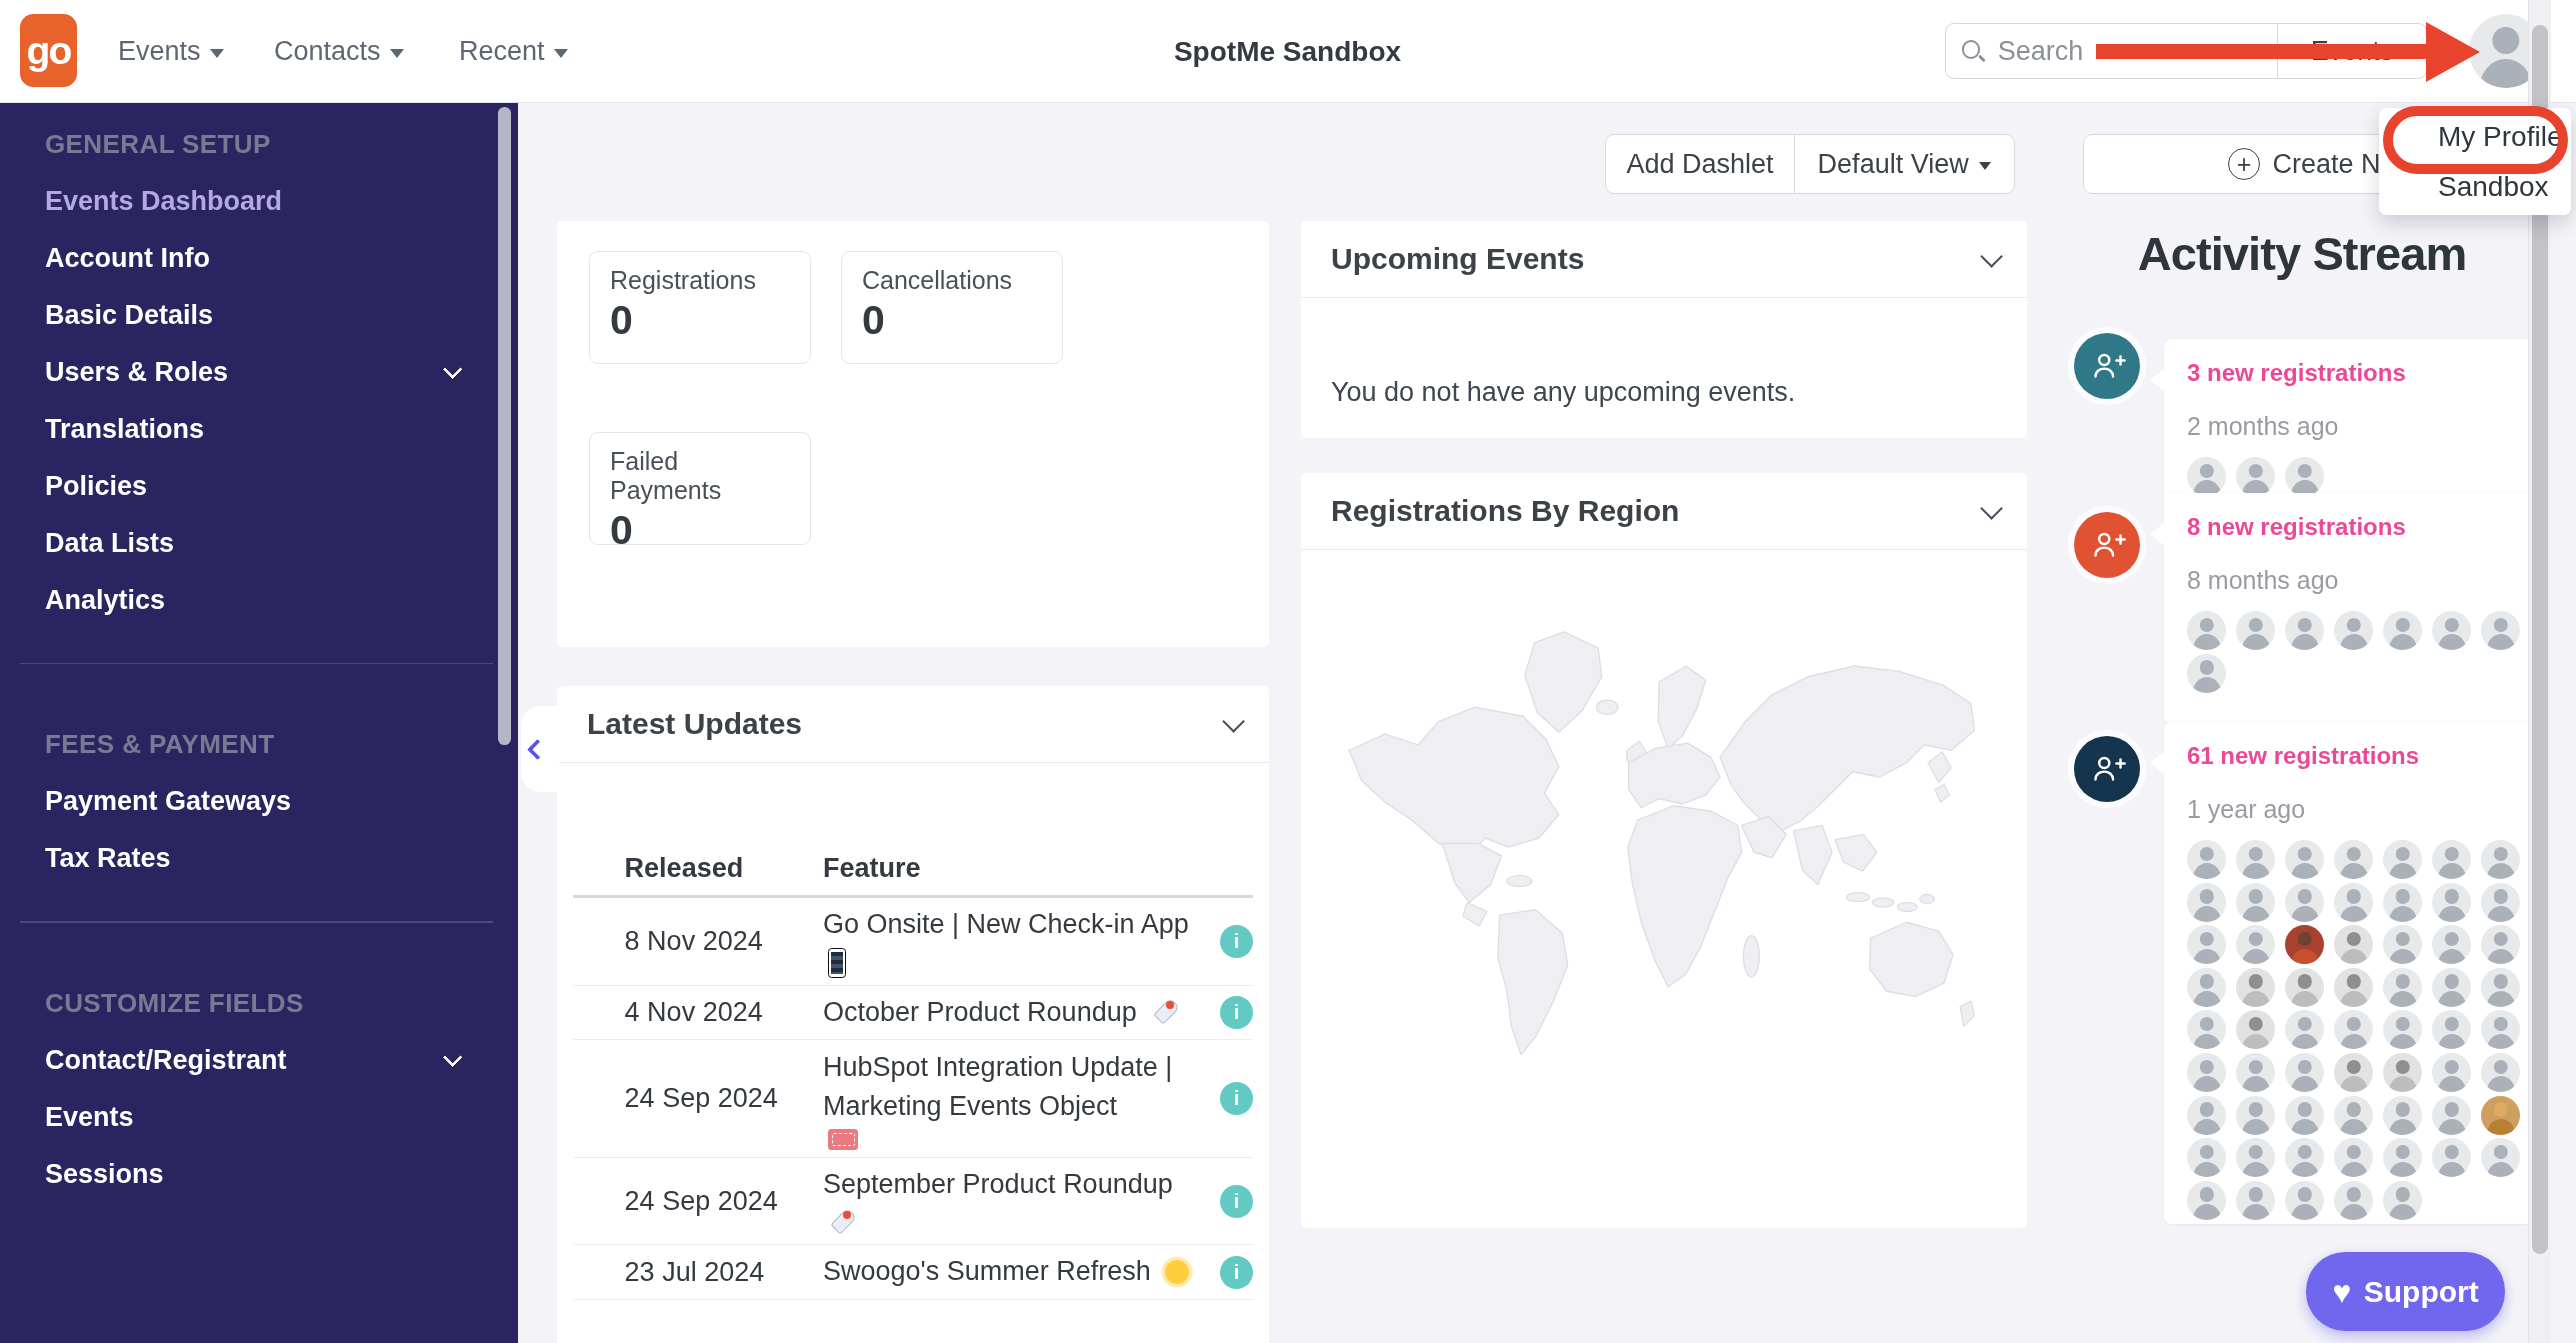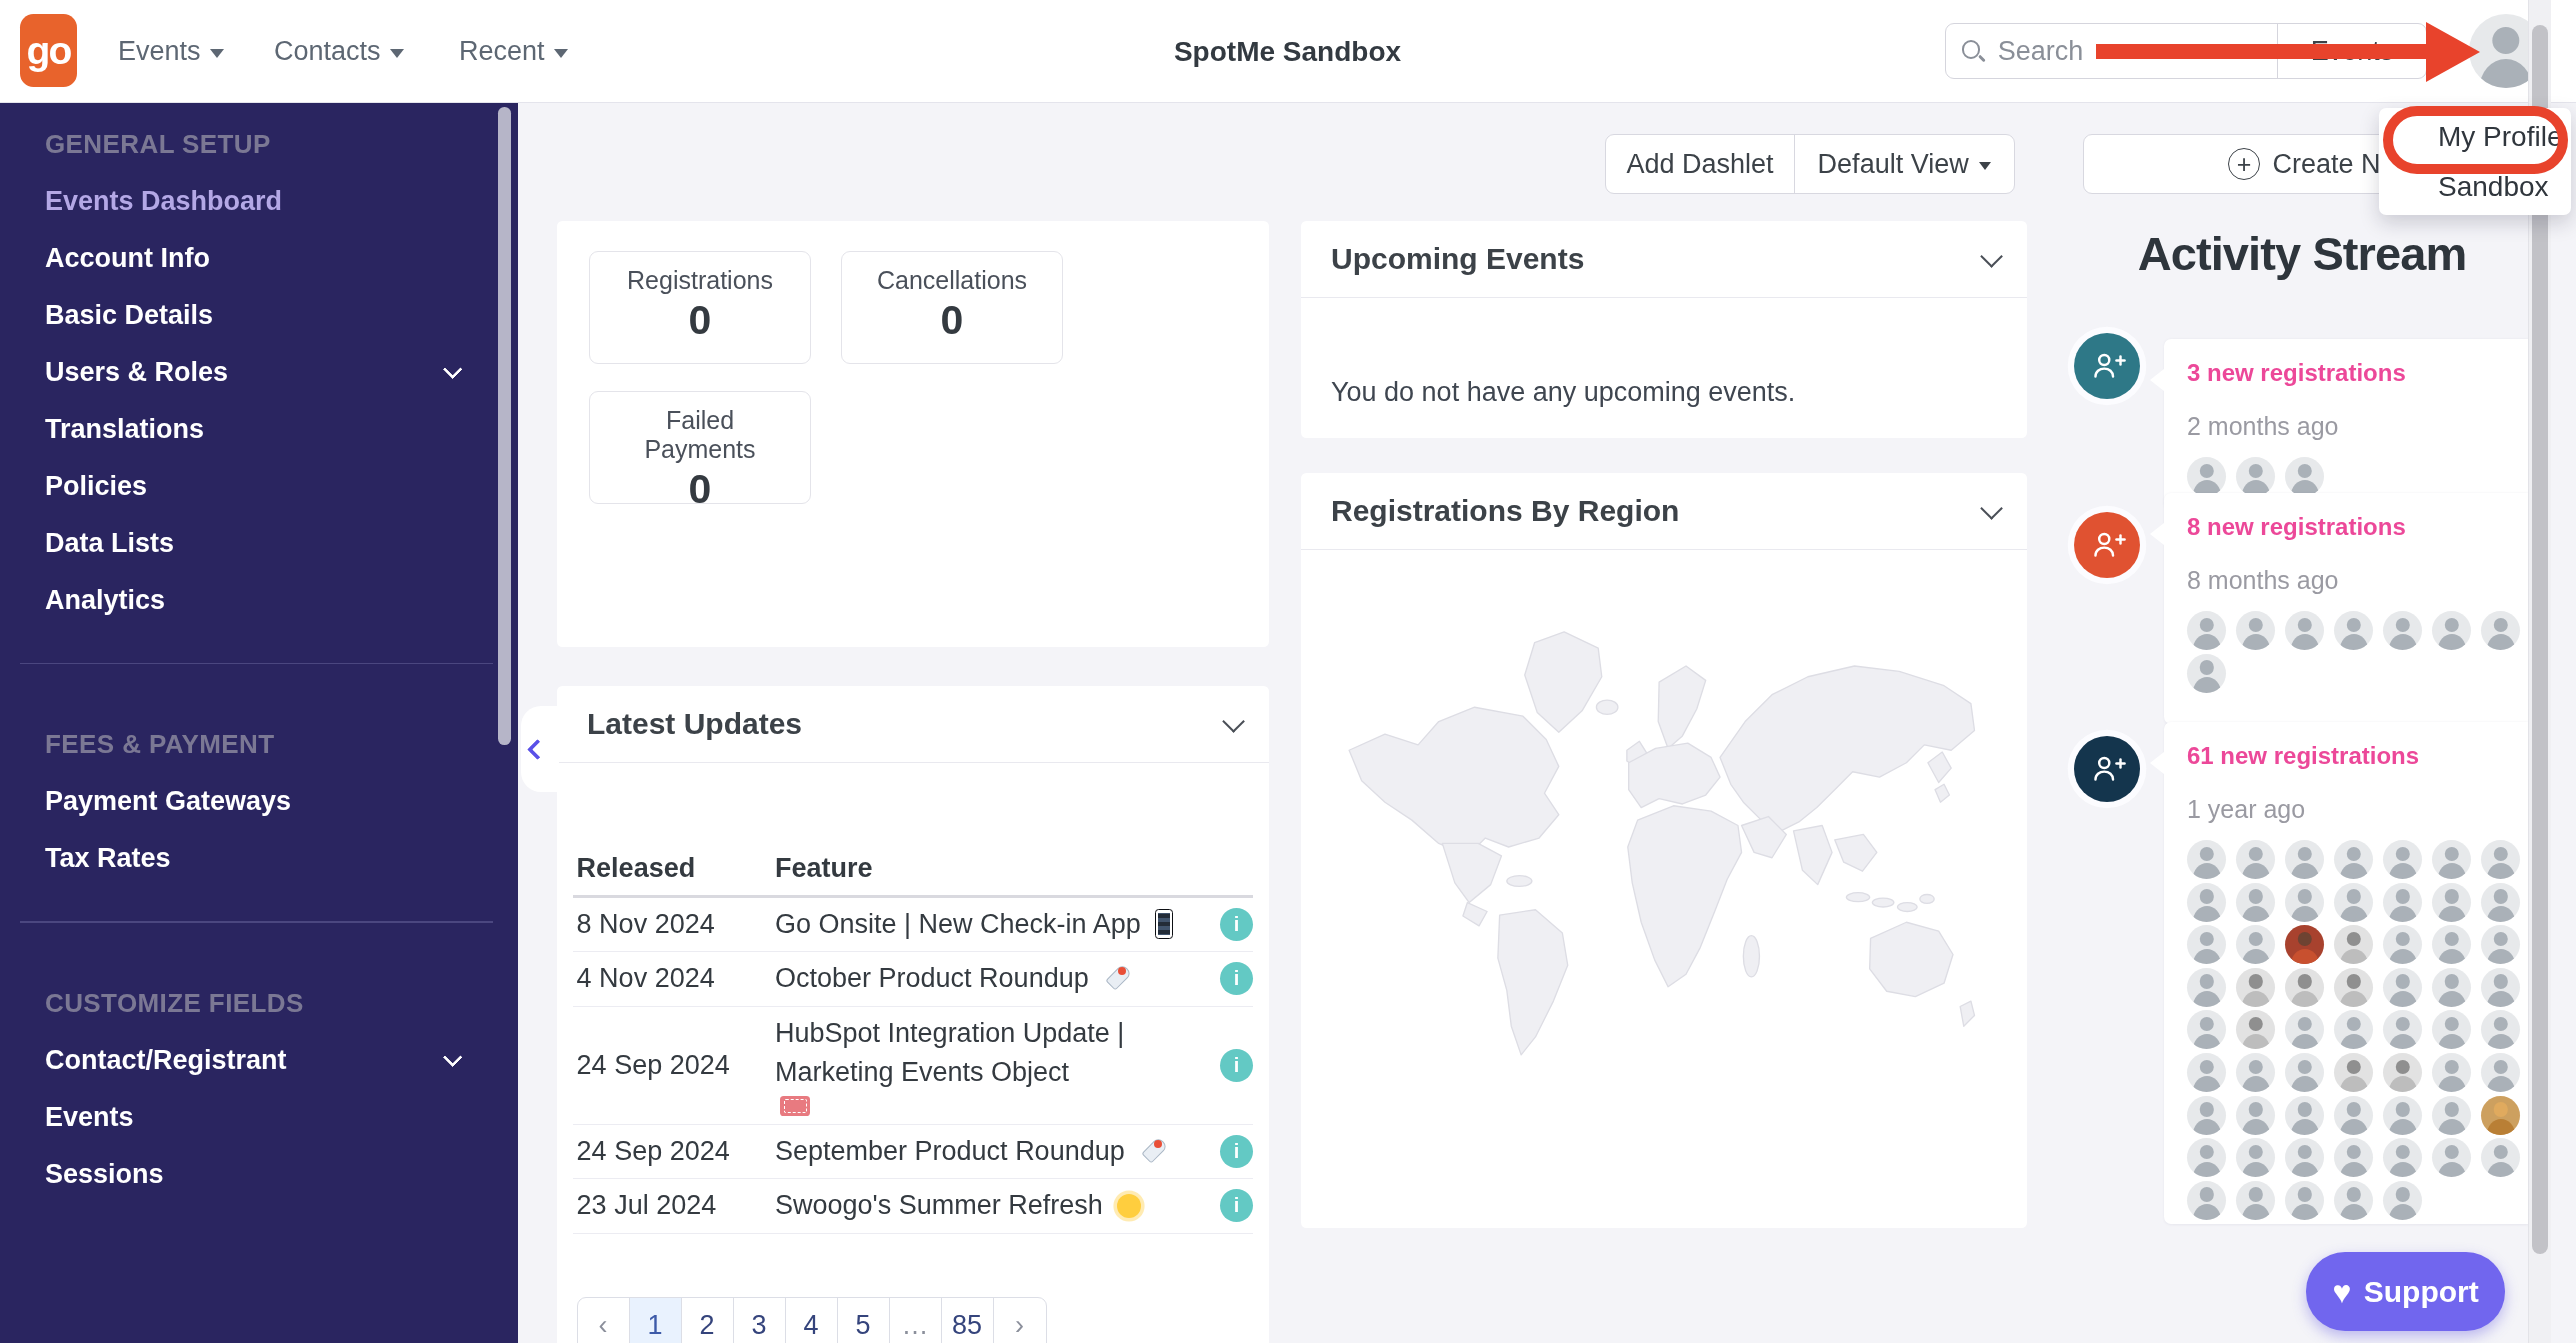--- a/index.html
+++ b/index.html
@@ -49,33 +49,33 @@
   .side-sep { height:1.8px; background:#4b4780; margin:34px 25px 52px -25px; }
   .side-scroll { position:absolute; left:498px; top:3.6px; width:12.5px; height:638px; background:#cfcfdb; border-radius:6.3px; opacity:.85; }
   .collapse-tab { position:absolute; left:521px; top:706px; width:38px; height:86px; background:#fff; border-radius:20px 0 0 20px; z-index:6; display:flex; align-items:center; padding-left:9px; cursor:pointer; }
   .collapse-chev { width:15px; height:15px; border-right:4.5px solid #5a51e8; border-bottom:4.5px solid #5a51e8; transform:rotate(135deg); border-radius:1.8px; }
   
   .card { position:absolute; background:#fff; border-radius:5.4px; }
   .card-header { height:77px; display:flex; align-items:center; justify-content:space-between; padding:0 30px; border-bottom:1.8px solid #e9e9ef; }
   .card-title { font-size:30px; font-weight:700; color:#3c4248; }
   .chev-down { width:16px; height:16px; border-right:2.7px solid #4a4f57; border-bottom:2.7px solid #4a4f57; transform:rotate(45deg) translateY(-3.6px); cursor:pointer; }
   
-  .stats-body { padding:30px 32px; display:flex; flex-wrap:wrap; gap:27px 30px;text-align:center; }
+  .stats-body { padding:30px 32px; display:flex; flex-wrap:wrap; gap:68px 30px; }
   .stat-tile { width:222px; height:113px; border:1.8px solid #e4e4ea; border-radius:9px; padding:14.3px 20px; }
   .stat-label { font-size:25px; color:#4a505a; }
   .stat-value { font-size:41px; font-weight:700; color:#343a40; margin-top:1.8px; }
   
   .upcoming-body { padding:79px 30px 0; font-size:27px; color:#3f4650; }
   
   .map-wrap { display:flex; justify-content:center; padding-top:64px; }
   
   .lu-spacer { height:90px; }
   .lu-table { padding:0 16px; }
   .lu-head { display:flex; font-size:27px; font-weight:700; color:#343a40; padding-bottom:10.7px; border-bottom:3.6px solid #d9d9df; }
-  .col-date { width:202px; padding-left:3.6px; flex-shrink:0; }
+  .col-date { width:202px; padding-left:3.6px; flex-shrink:0;margin-left:48px; }
   .col-feature { flex:1; }
   .lu-row { display:flex; align-items:center; min-height:54px; border-bottom:1.8px solid #ececf2; font-size:27px; color:#343a40; padding:7.2px 0; }
   .feature-cell { flex:1; display:flex; align-items:center; flex-wrap:wrap; gap:3.6px 9px; padding-right:12.5px; line-height:1.45; }
   .info-cell { width:47px; display:flex; justify-content:flex-end; }
   .info-icon { width:33px; height:33px; border-radius:50%; background:#63c9c4; color:#fff; font-size:20px; font-weight:700; display:flex; align-items:center; justify-content:center; cursor:pointer; }
   .pagination { margin:63px 0 0 3.6px; display:inline-flex; border:1.8px solid #dcdee6; border-radius:9px; overflow:hidden; background:#fff; }
   .page-cell { min-width:52px; height:56px; display:flex; align-items:center; justify-content:center; font-size:27px; color:#35447c; border-right:1.8px solid #dcdee6; cursor:pointer; padding:0 9px; }
   .page-cell:last-child { border-right:none; }
   .page-cell.dim { color:#8b8f9b; }
   .page-cell.active { background:#e9f2fe; color:#3d5aa8; }

